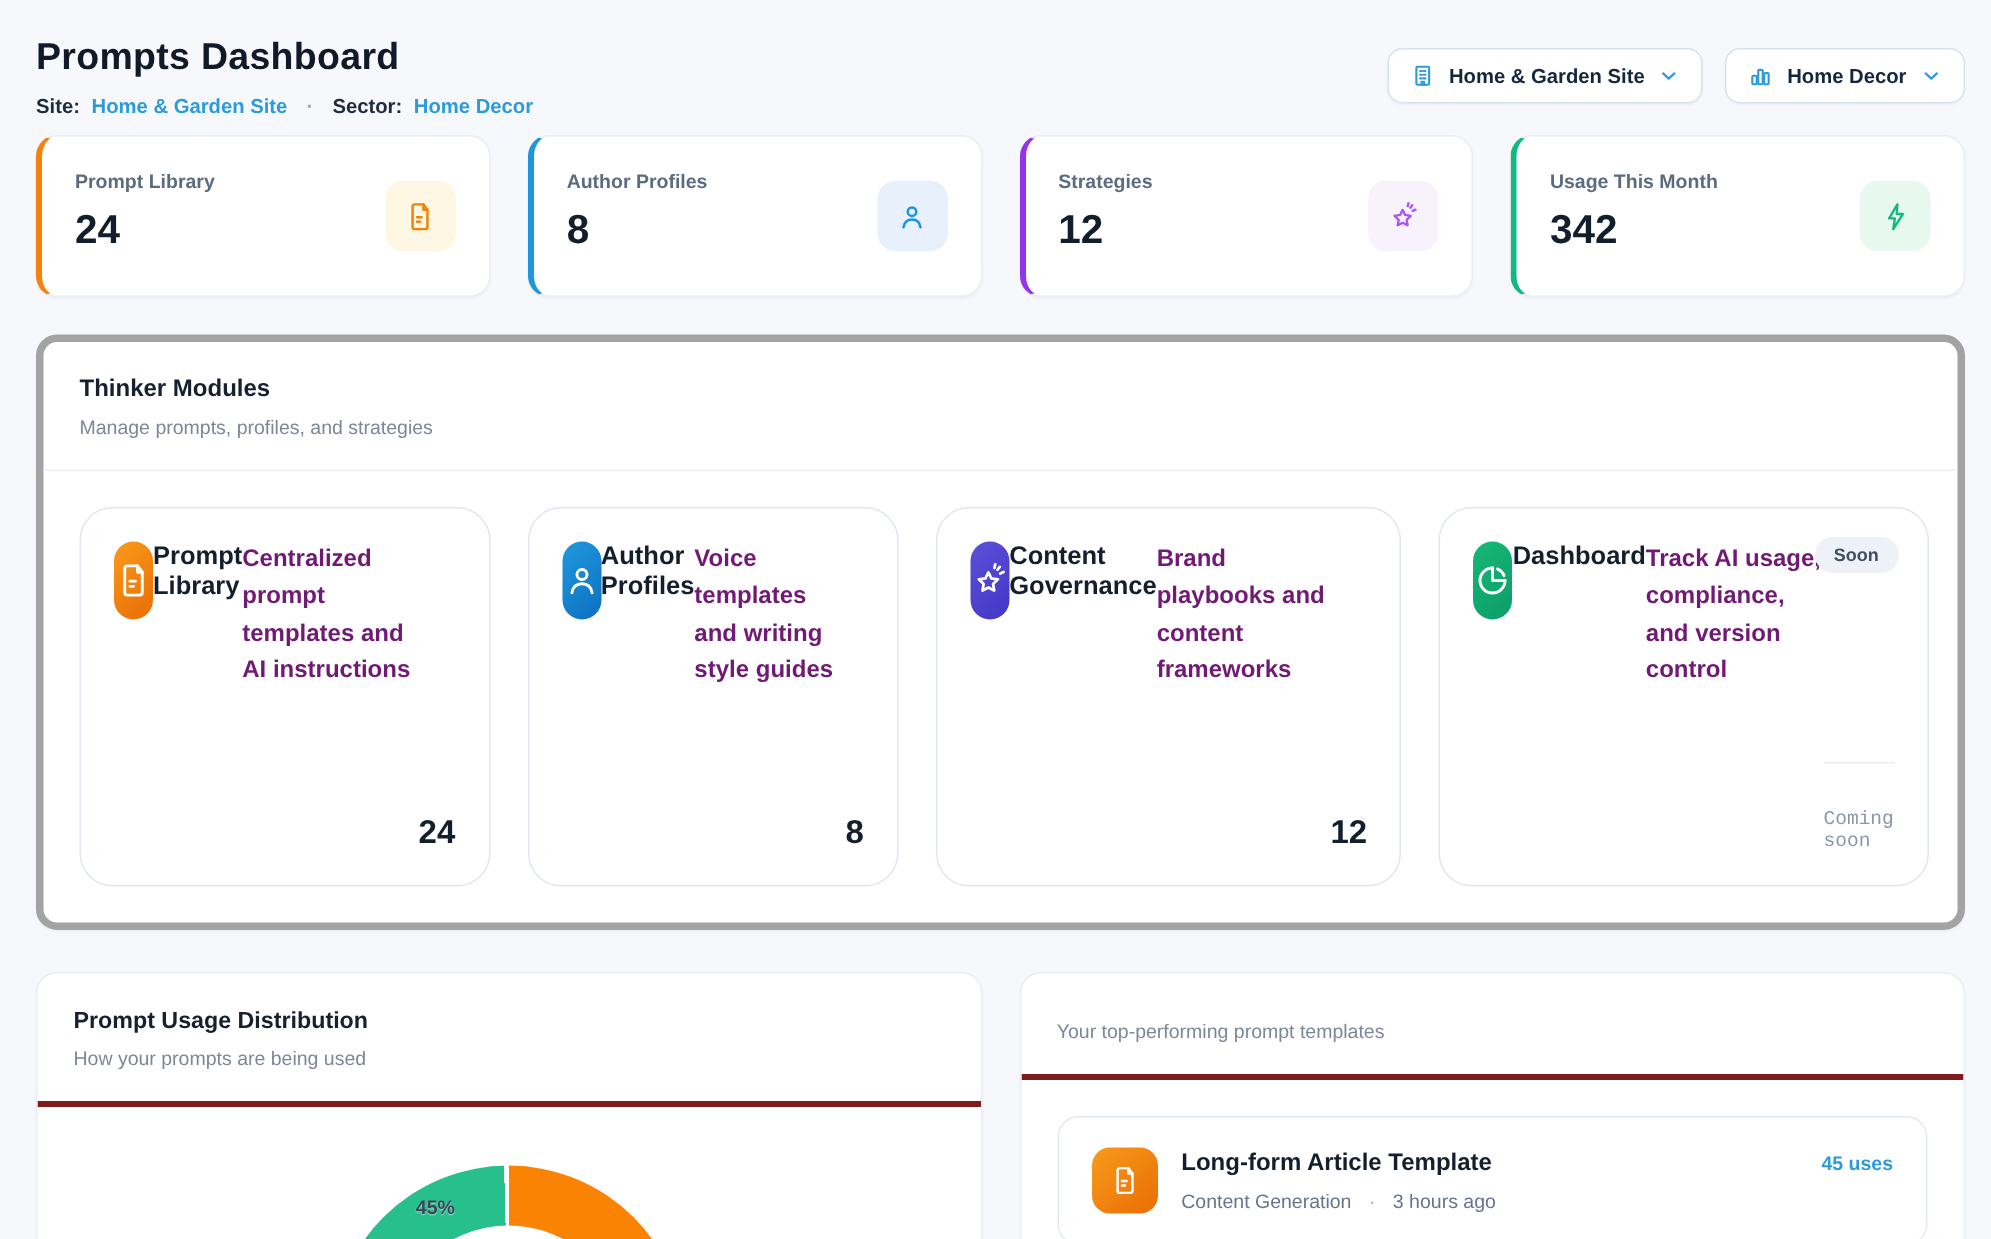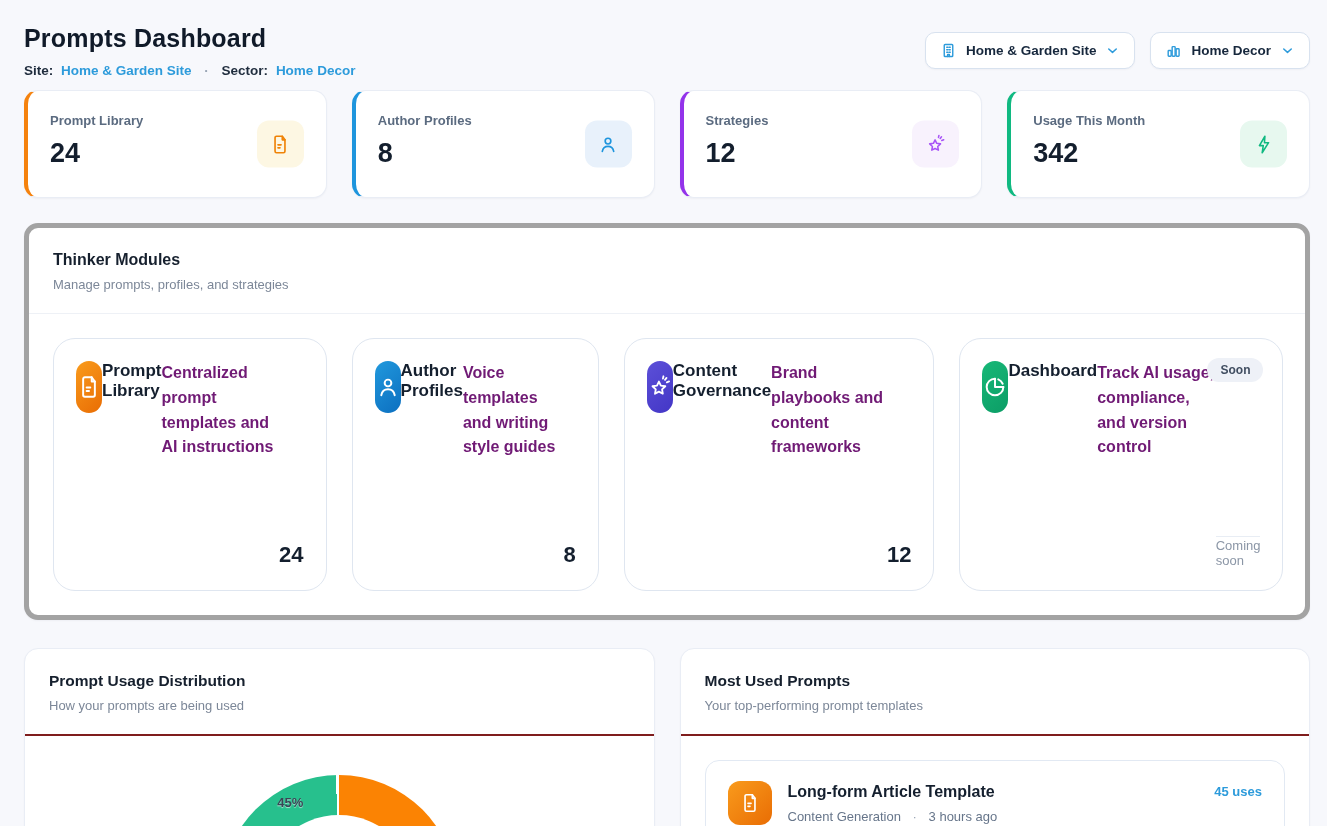--- a/index.html
+++ b/index.html
@@ -63,34 +63,34 @@
     width: 52px; height: 52px; border-radius: 14px; color: #fff;
     display: flex; align-items: center; justify-content: center; margin-bottom: 19px;
   }
   .grad-orange { background: linear-gradient(135deg, #f99b1c, #e96d04); }
   .grad-blue   { background: linear-gradient(135deg, #2199dd, #0c6fc0); }
   .grad-indigo { background: linear-gradient(135deg, #5c50d8, #4336c6); }
   .grad-green  { background: linear-gradient(135deg, #17b877, #0c9d66); }
   .module-title { font-size: 17px; font-weight: 800; color: #141f2e; margin-bottom: 10px; }
   .module-desc { font-size: 16px; font-weight: 700; color: #701a75; line-height: 1.55; }
   .module-count { margin-top: auto; font-size: 22px; font-weight: 800; color: #141f2e; }
-  .module-footer-wrap { margin-top: auto; border-top: 1px solid #e8edf4; padding-top: 1px; }
+  .module-footer-wrap { margin-top: auto; border-top: 1px solid #e8edf4; padding-top: 29px; font-family: Liberation Mono, monospace; }
   .module-footer { font-size: 13px; font-weight: 500; color: #8b96a6; }
   .soon-badge {
     position: absolute; top: 19px; right: 19px; background: #eef1f7; color: #414e61;
     font-size: 12px; font-weight: 700; padding: 5px 13px; border-radius: 999px;
   }
 
   
   .bottom-grid { display: grid; grid-template-columns: 1fr 1fr; gap: 25px; }
   .bottom-card {
     background: #fff; border: 1px solid #e9edf5; border-radius: 14px; height: 420px;
     box-shadow: 0 1px 2px rgba(15,23,42,.04); overflow: hidden;
   }
-  .card-head { padding: 23px 24px 21px; border-bottom: 2px solid #7f1d1d; }
+  .card-head { padding: 23px 24px 21px; border-bottom: 4px solid #7f1d1d; }
   .card-title { font-size: 15.5px; font-weight: 700; color: #16202e; }
   .card-sub { font-size: 13px; font-weight: 500; color: #7c8798; margin-top: 8px; }
 
   
   .chart-area { display: flex; justify-content: center; padding-top: 39px; }
   .donut {
     position: relative; width: 236px; height: 236px; border-radius: 50%;
     background: conic-gradient(
       #fb8303 0 45%,
       #2d9bdb 45% 70%,
@@ -290,21 +290,20 @@
       <div class="chart-area">
         <div class="donut">
           <div class="donut-hole"></div>
           <div class="donut-label">45%</div>
         </div>
       </div>
     </div>
 
     <div class="bottom-card">
       <div class="card-head">
-        <div class="card-title">Most Used Prompts</div>
         <div class="card-sub">Your top-performing prompt templates</div>
       </div>
       <div class="prompt-list">
         <div class="prompt-item">
           <div class="prompt-icon grad-orange">
             <svg width="22" height="22" viewBox="0 0 24 24" fill="none" stroke="currentColor" stroke-width="1.8" stroke-linecap="round" stroke-linejoin="round">
               <path d="M14.5 3H8.2C7.3 3 6.6 3.7 6.6 4.6v14.8c0 .9.7 1.6 1.6 1.6h7.6c.9 0 1.6-.7 1.6-1.6V6.9L14.5 3z"></path>
               <path d="M14.5 3v3.9h2.9"></path>
                 <path d="M9.8 12.4h3.4M9.8 15.6h2.2"></path>
             </svg>

